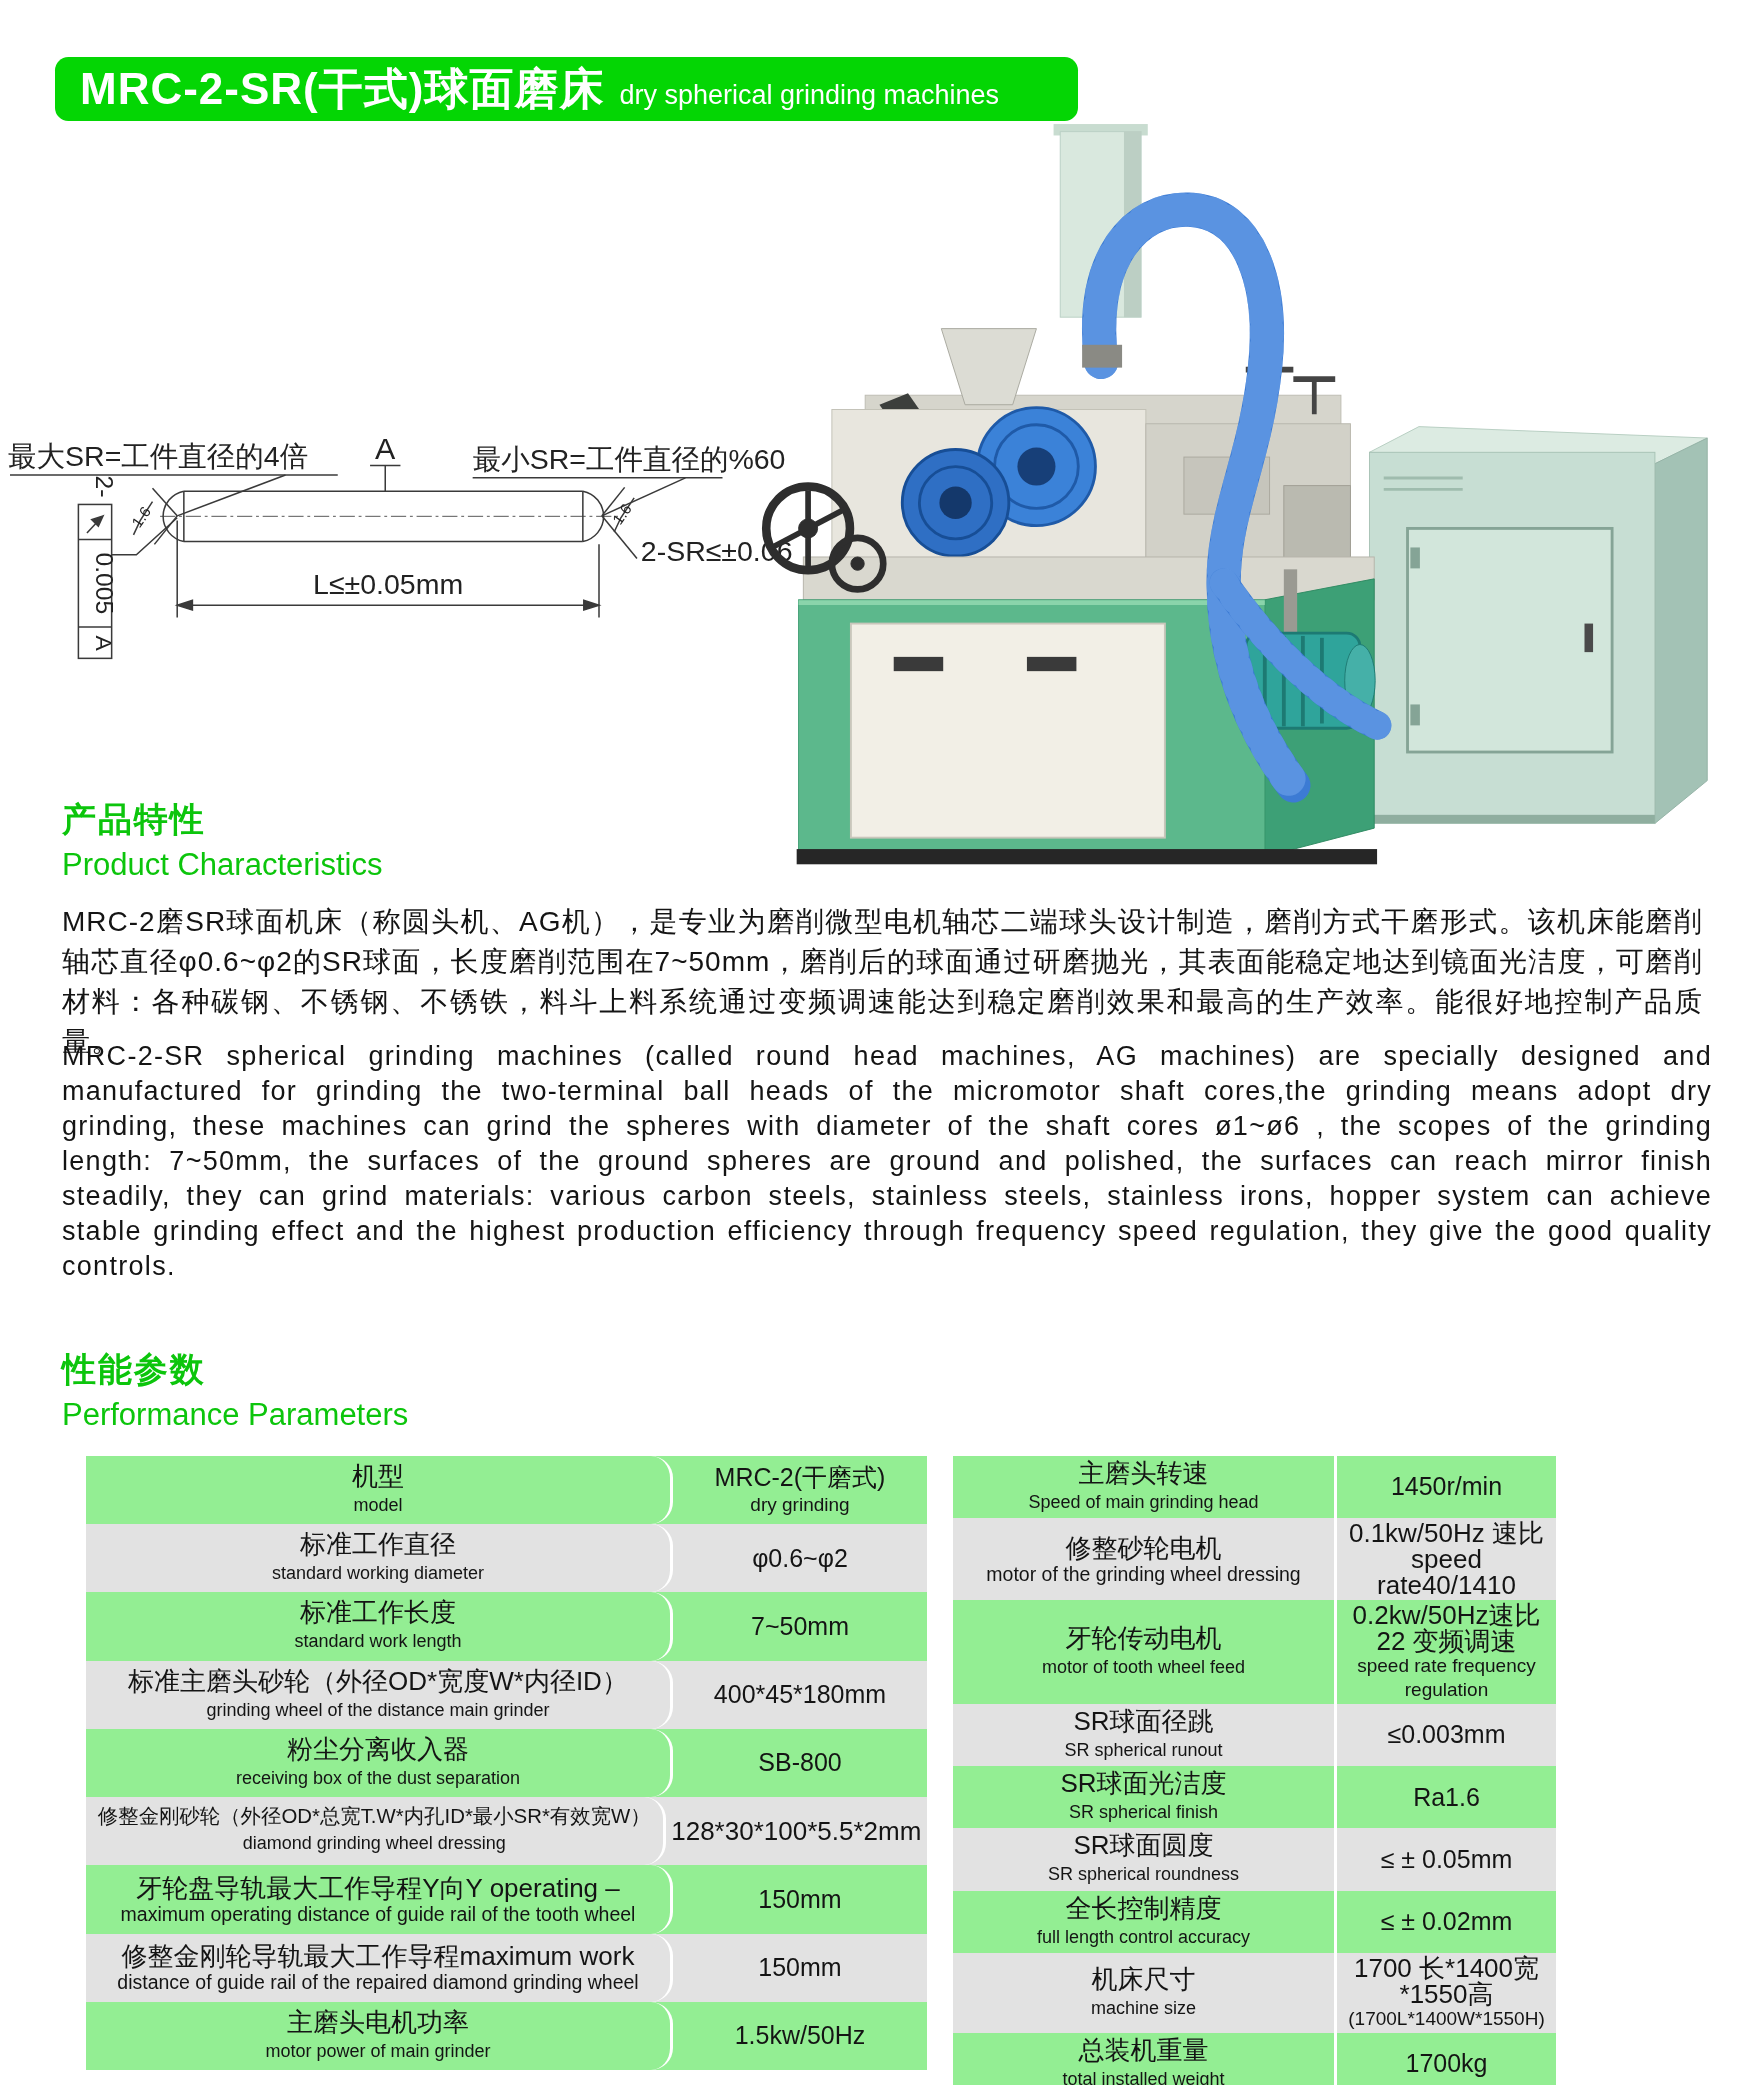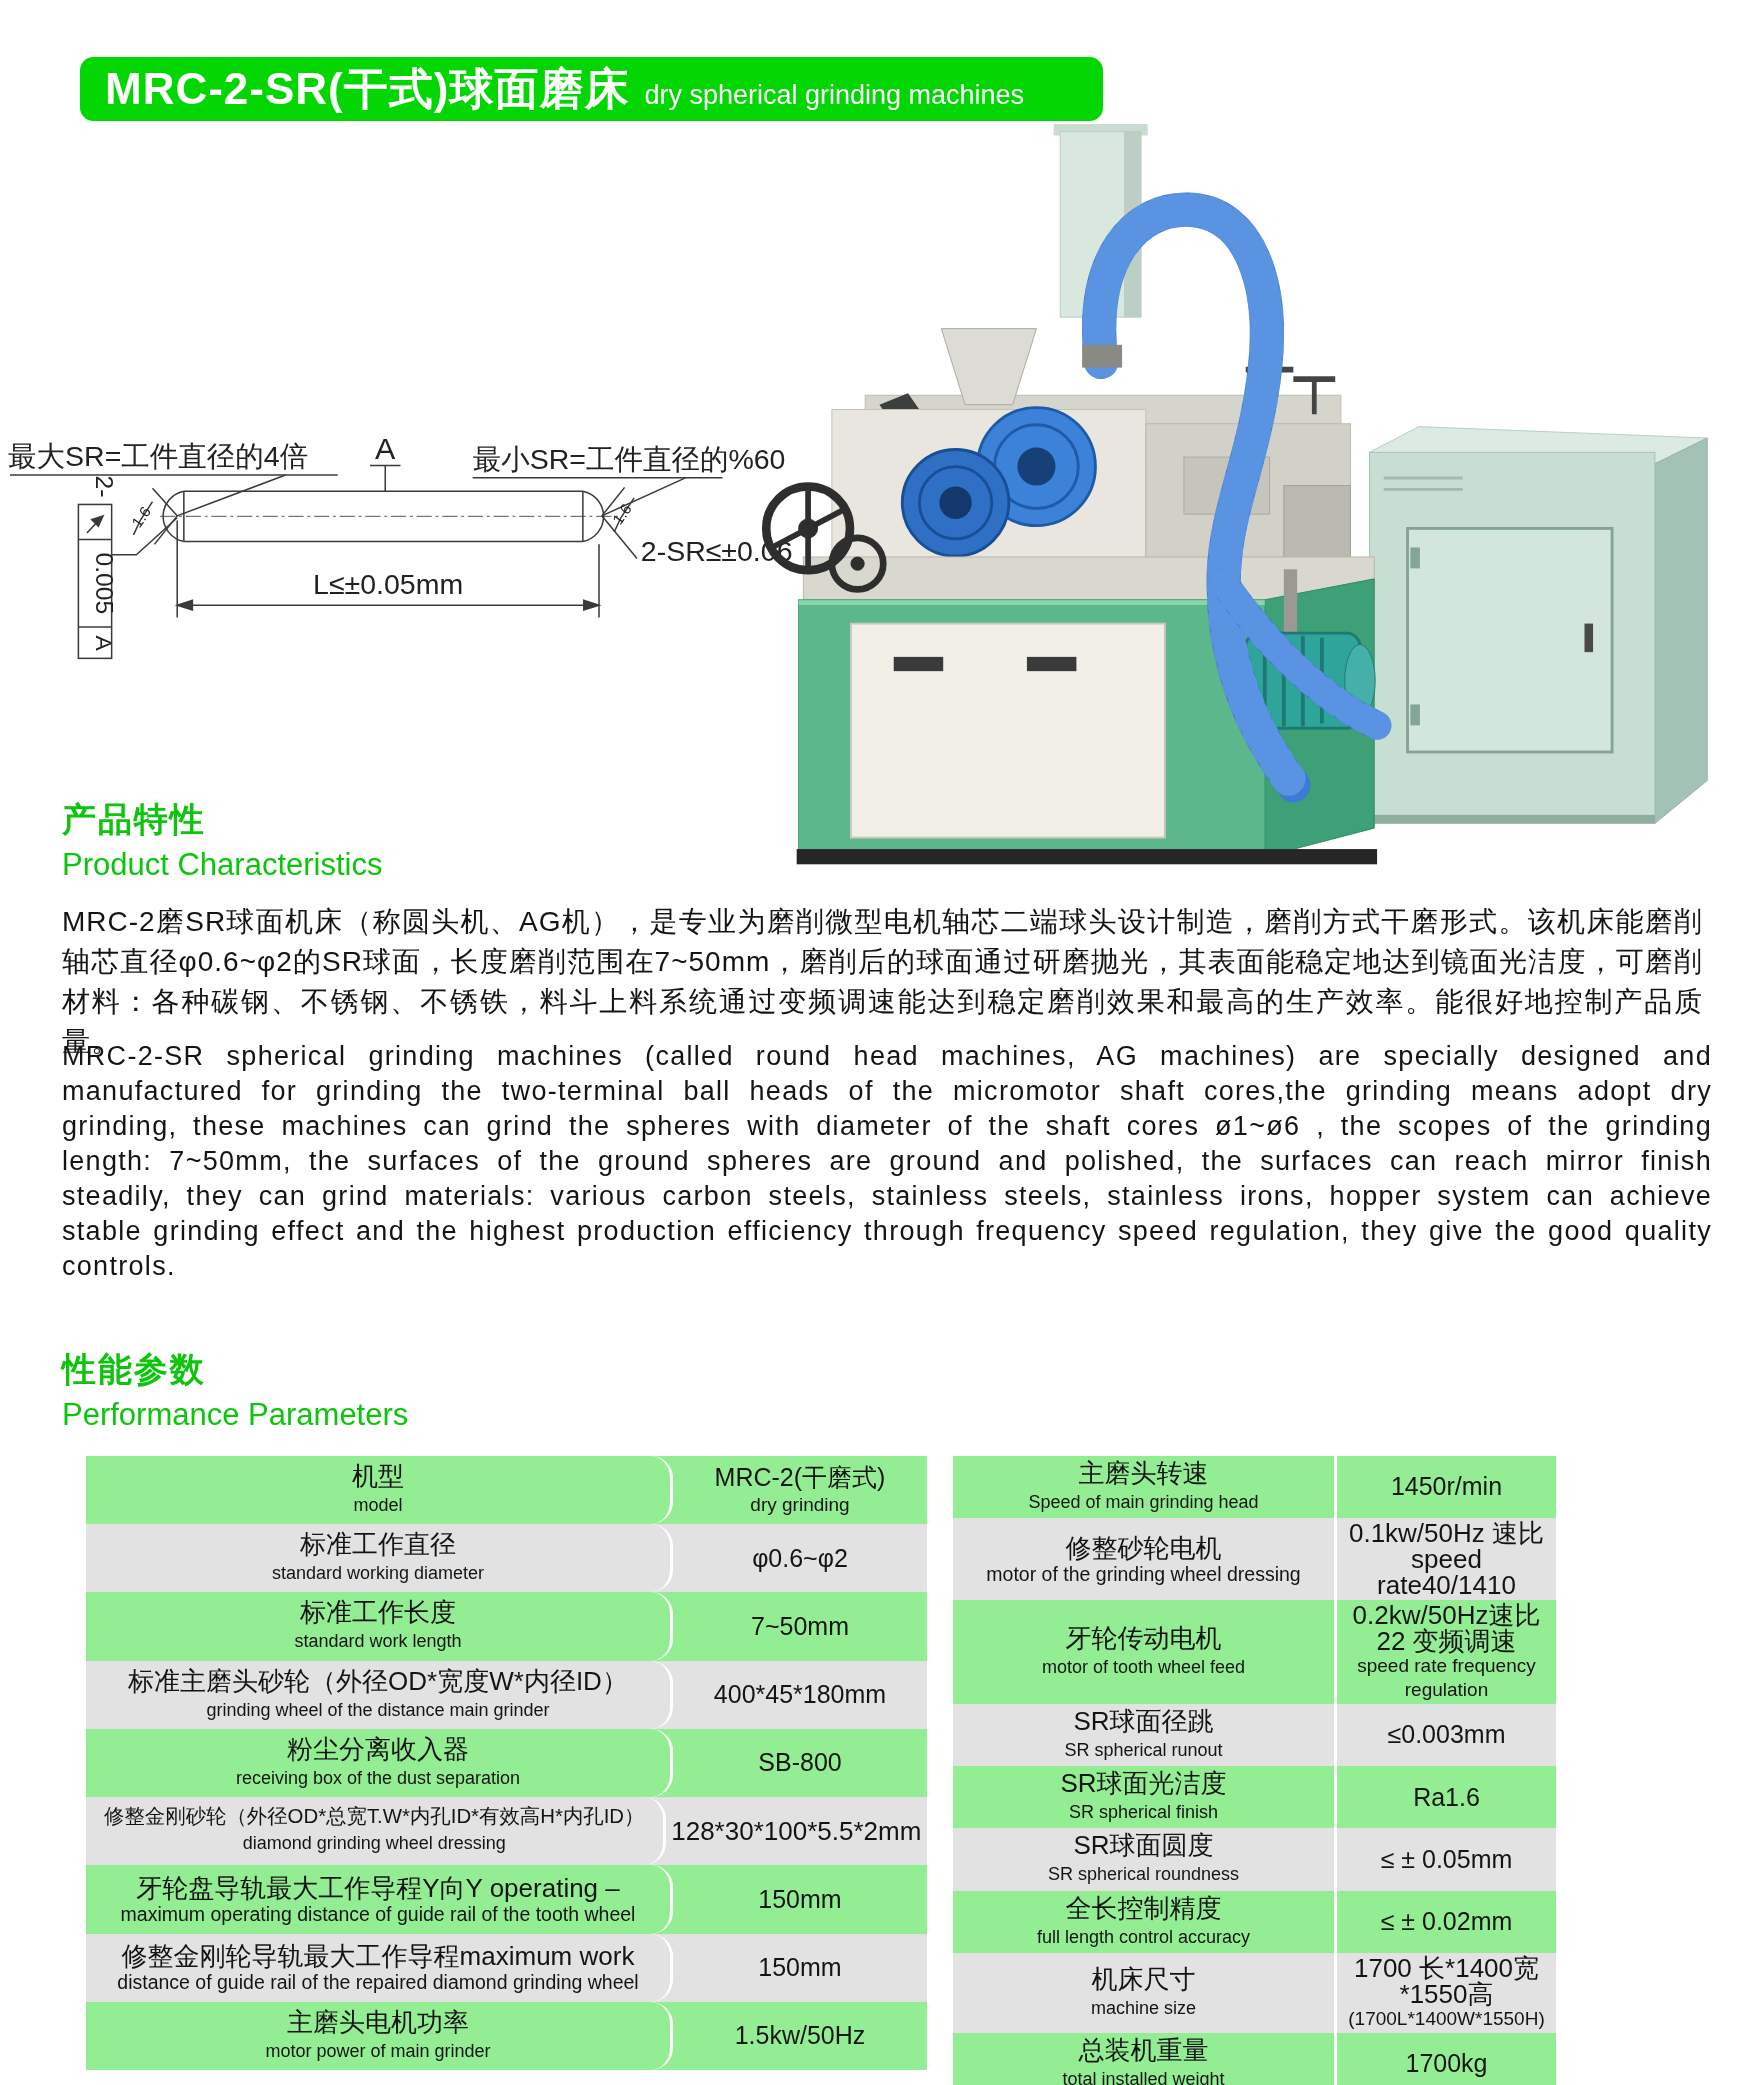--- a/index.html
+++ b/index.html
@@ -3,21 +3,21 @@
 <meta charset="utf-8">
 <style>
   html,body{margin:0;padding:0;background:#ffffff;}
   body{
     width:1761px;height:2086px;position:relative;overflow:hidden;
     font-family:"Liberation Sans","DejaVu Sans",sans-serif;color:#141414;
     --green-bright:#04d604;--green-text:#0cc50c;--row-green:#93ee93;--row-gray:#e2e2e2;
   }
   
   .banner{
-    position:absolute;left:80px;top:57px;width:1023px;height:64px;
+    position:absolute;left:55px;top:57px;width:1023px;height:64px;
     background:var(--green-bright);border-radius:13.3px;
     display:flex;align-items:baseline;padding-left:25px;box-sizing:border-box;
   }
   .banner .zh{font-size:44px;font-weight:bold;color:#fff;letter-spacing:1px;line-height:64px;}
   .banner .en{font-size:27px;color:#fff;margin-left:15px;}
   
   .drawing{position:absolute;left:0;top:304px;}
   .photo{position:absolute;left:751px;top:124px;}
   
   .sechead{position:absolute;left:62px;}
@@ -257,21 +257,21 @@
       <div class="scell slabel">
         <div class="zhl">粉尘分离收入器</div>
         <div class="enl">receiving box of the dust separation</div>
       </div>
       <div class="scell svalue">
         <div class="v1">SB-800</div>
       </div>
     </div>
     <div class="srow alt">
       <div class="scell slabel">
-        <div class="zhl sm">修整金刚砂轮（外径OD*总宽T.W*内孔ID*有效高H*内孔ID）</div>
+        <div class="zhl sm">修整金刚砂轮（外径OD*总宽T.W*内孔ID*最小SR*有效宽W）</div>
         <div class="enl">diamond grinding wheel dressing</div>
       </div>
       <div class="scell svalue">
         <div class="v1 sm">128*30*100*5.5*2mm</div>
       </div>
     </div>
     <div class="srow">
       <div class="scell slabel">
         <div class="zhl">牙轮盘导轨最大工作导程Y向Y operating –</div>
         <div class="enl sm">maximum operating distance of guide rail of the tooth wheel</div>

